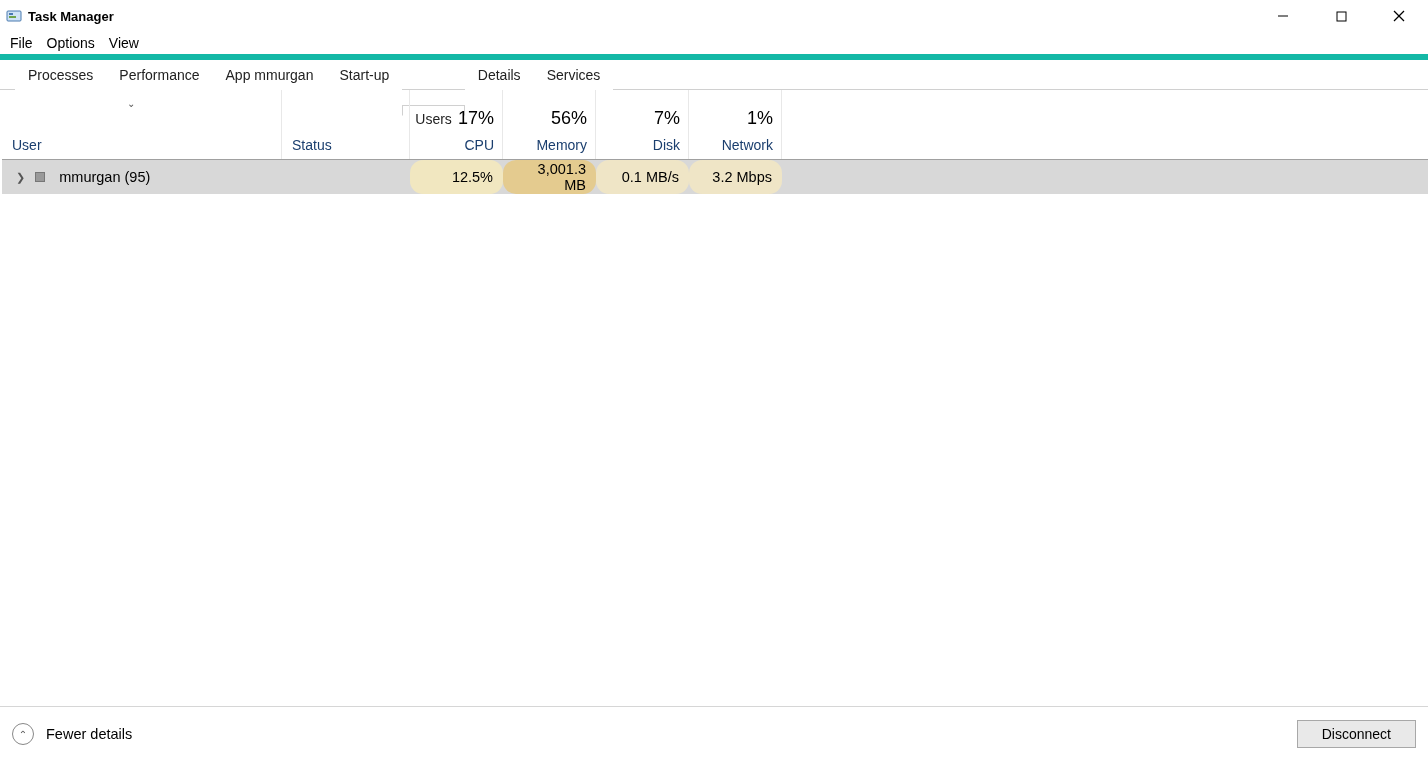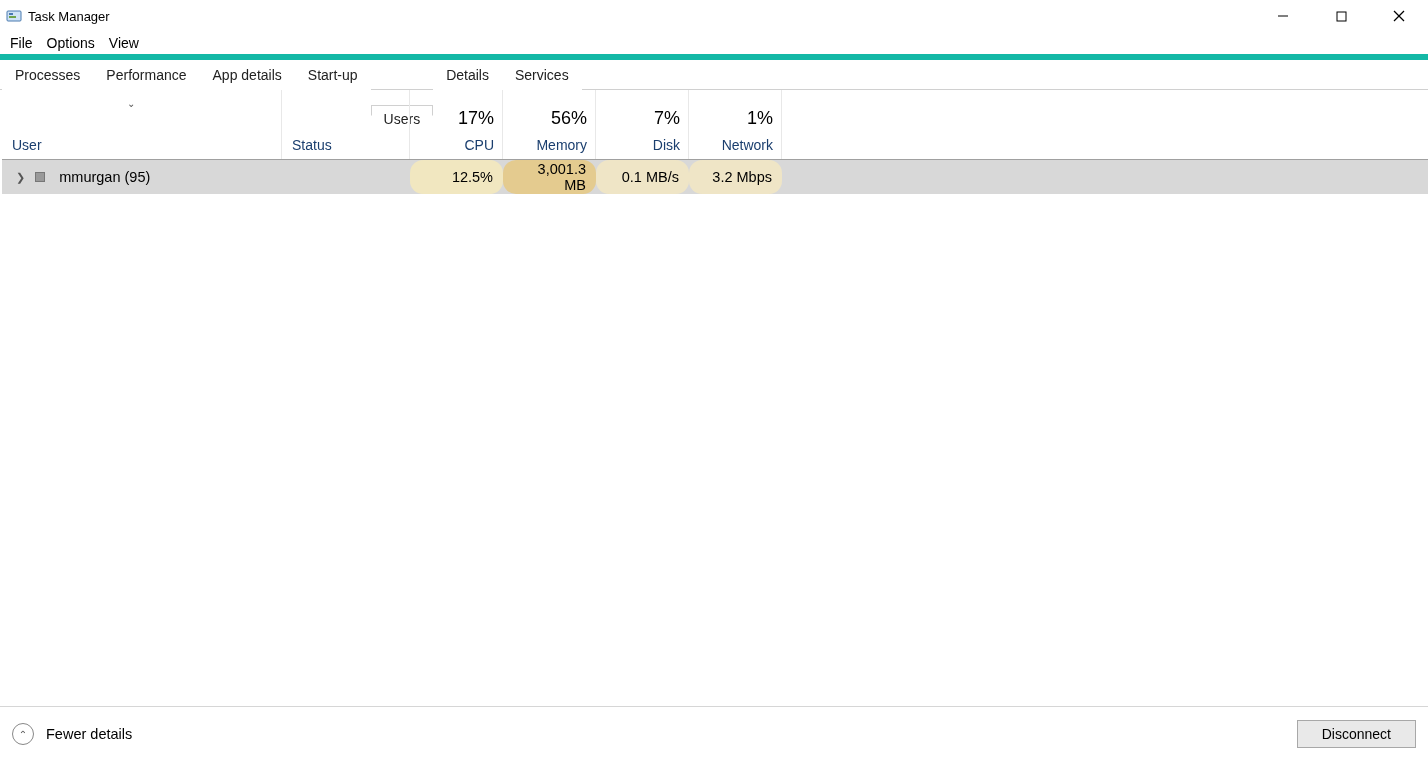--- a/index.html
+++ b/index.html
@@ -10,20 +10,21 @@
     font-size: 14px;
     background: #fff;
     color: #000;
     overflow: hidden;
   }
   .titlebar {
     height: 32px;
     display: flex;
     align-items: center;
     padding-left: 6px;
+    font-weight: bold;
   }
   .titlebar .app-icon {
     width: 16px; height: 16px;
     margin-right: 6px;
     display:flex;align-items:center;justify-content:center;
   }
   .titlebar .title { font-size: 13px; }
   .titlebar .win-controls {
     margin-left: auto;
     display: flex;
@@ -43,21 +44,21 @@
     padding-left: 4px;
     border-bottom: 6px solid #14b8a6;
   }
   .menu-item {
     font-size: 14px;
     padding: 3px 6px;
     margin-right: 2px;
   }
   .tabbar {
     display: flex;
-    padding-left: 2px;
+    padding-left: 15px;
     border-bottom: 1px solid #d0d0d0;
     height: 30px;
   }
   .tab {
     padding: 5px 12px 4px 12px;
     font-size: 14px;
     color: #222;
     border: 1px solid transparent;
     position: relative;
     top: 1px;
@@ -181,21 +182,21 @@
 
 <div class="menubar">
   <span class="menu-item">File</span>
   <span class="menu-item">Options</span>
   <span class="menu-item">View</span>
 </div>
 
 <div class="tabbar">
   <div class="tab">Processes</div>
   <div class="tab">Performance</div>
-  <div class="tab">App details</div>
+  <div class="tab">App mmurgan</div>
   <div class="tab">Start-up</div>
   <div class="tab active">Users</div>
   <div class="tab">Details</div>
   <div class="tab">Services</div>
 </div>
 
 <div class="content">
 
   <div class="col-headers">
     <div class="ch user">

